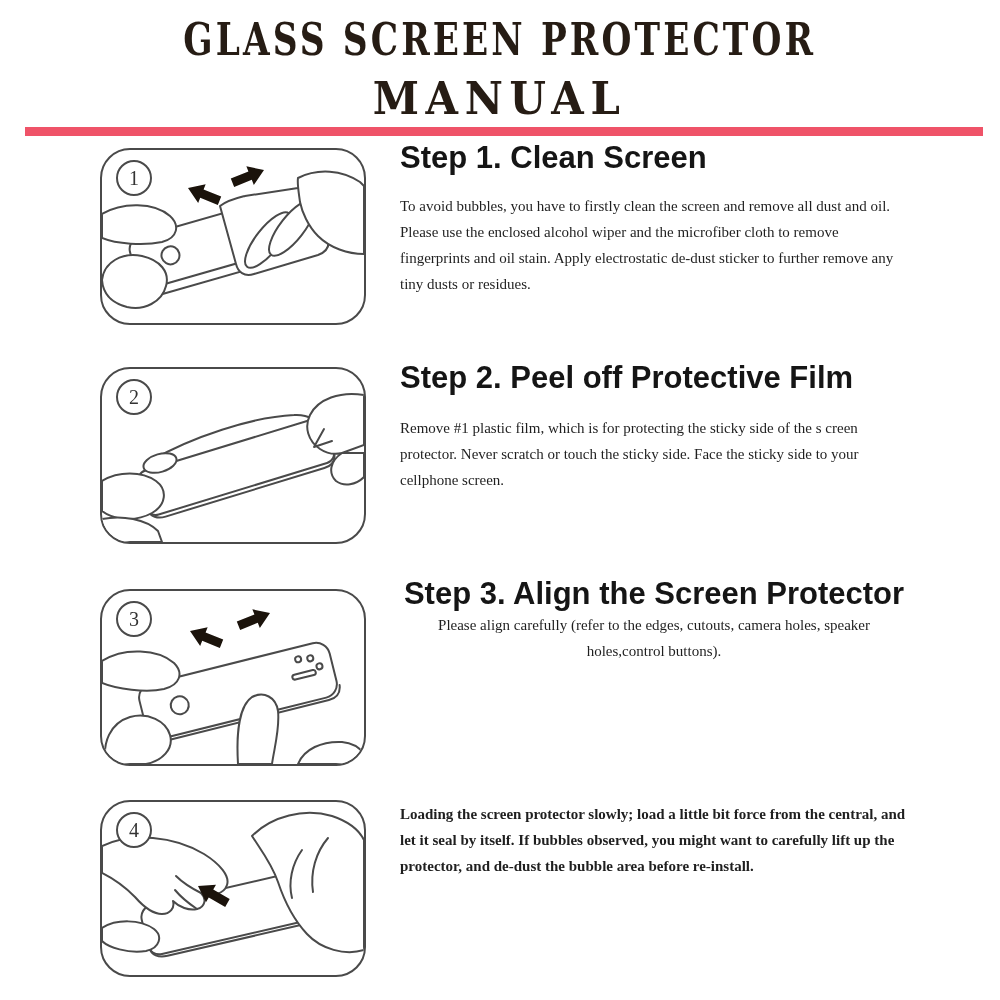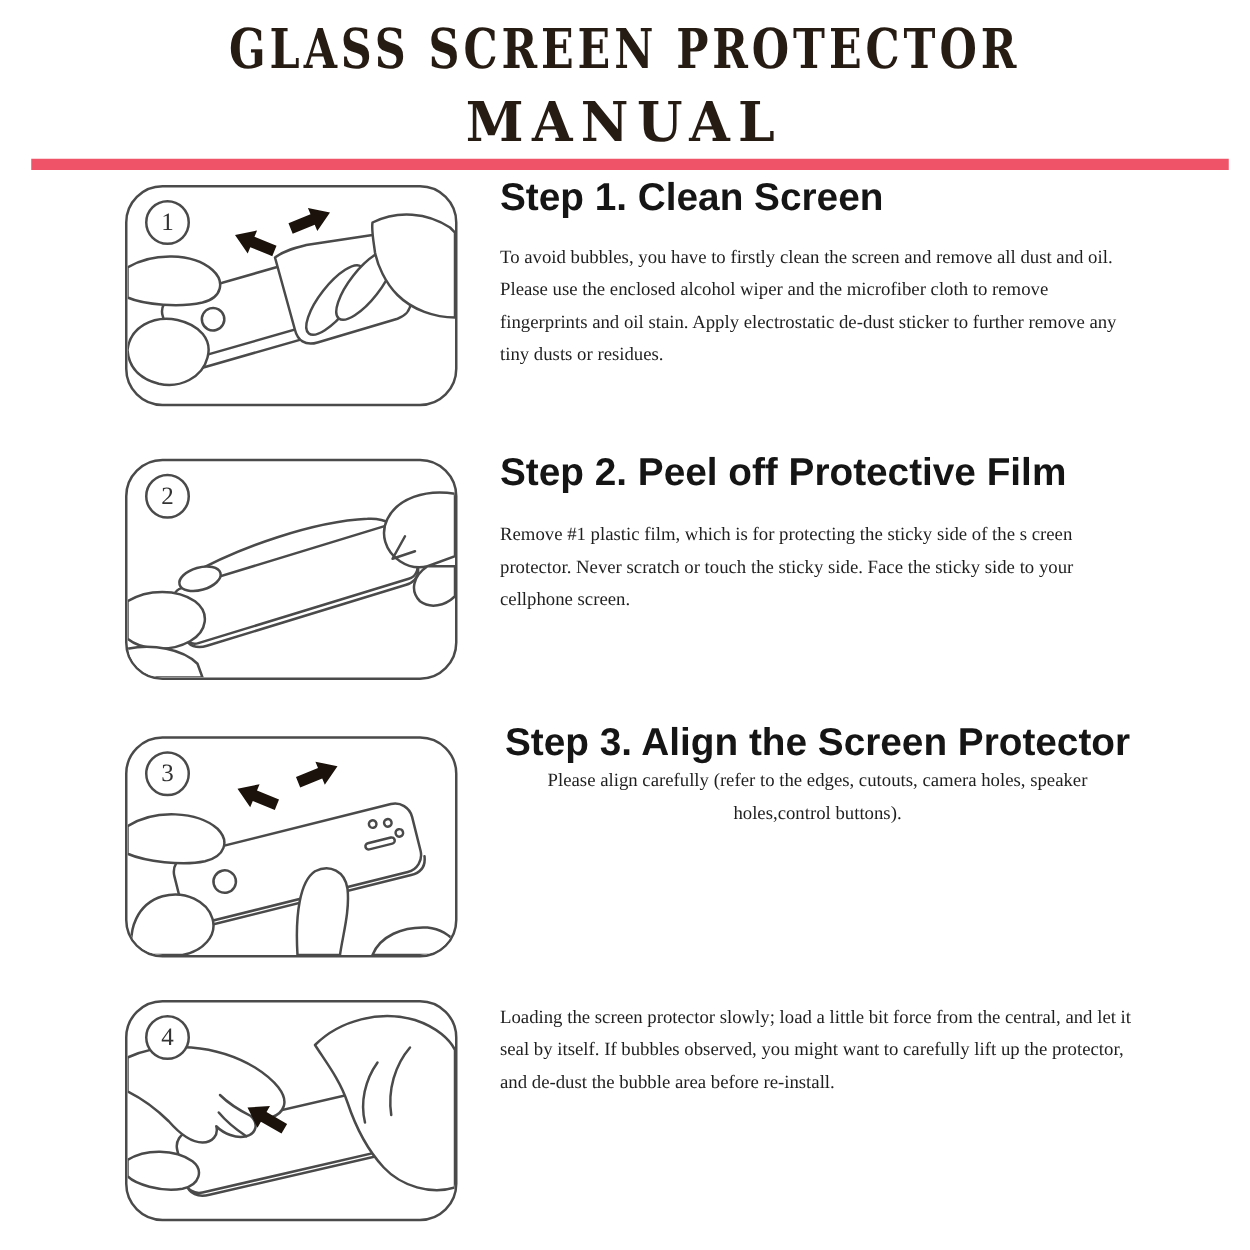--- a/index.html
+++ b/index.html
@@ -27,21 +27,21 @@
   .badge { position:absolute; left:14px; top:10px; width:32px; height:32px; z-index:2;
            border:2px solid #4a4a4a; border-radius:50%; background:#fff; text-align:center;
            line-height:32px; font-family:"Liberation Serif", serif; font-size:20px; color:#333; }
 
   
   .textblock { position:absolute; left:400px; width:508px; color:#1c1c1c; }
   .tb1 { top:140px; } .tb2 { top:360px; } .tb3 { top:576px;text-align:center; } .tb4 { top:786px; }
   .textblock h2 { margin:0; font-family:"Liberation Sans", sans-serif; font-weight:bold;
                   font-size:31px; color:#151515; }
   .textblock p { margin:0; font-family:"Liberation Serif", serif; font-size:15px; line-height:26px; color:#1f1f1f; }
-  .tb1 p { margin-top:17px; } .tb2 p { margin-top:19px; } .tb3 p { } .tb4 p { margin-top:15px; }
+  .tb1 p { margin-top:17px; } .tb2 p { margin-top:19px; } .tb3 p { } .tb4 p { margin-top:15px;font-weight:bold; }
 </style>
 </head>
 <body>
 
 <div class="page">
 
   <div class="title">
     <span class="t1">GLASS SCREEN PROTECTOR</span>
     <div class="t2wrap"><span class="t2">MANUAL</span></div>
   </div>

